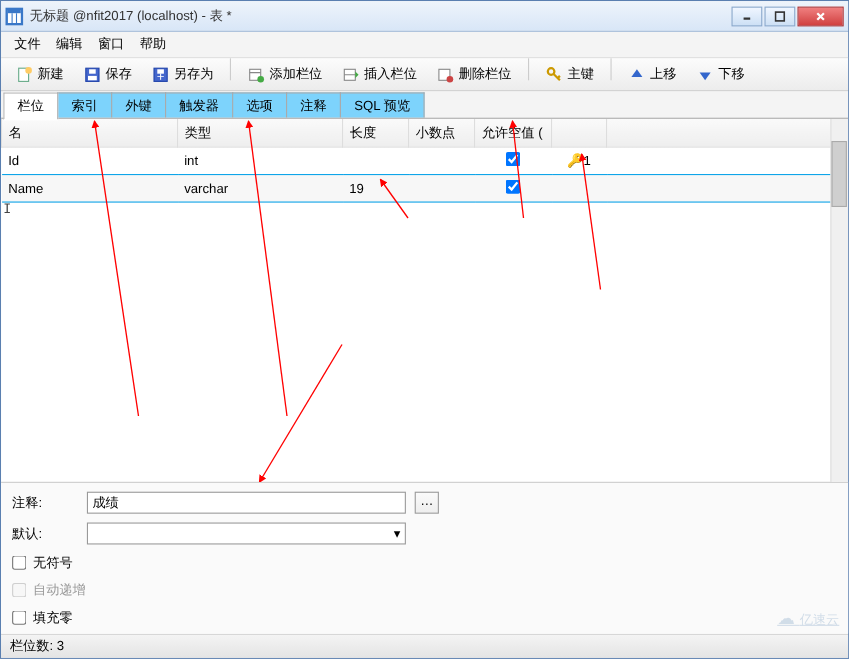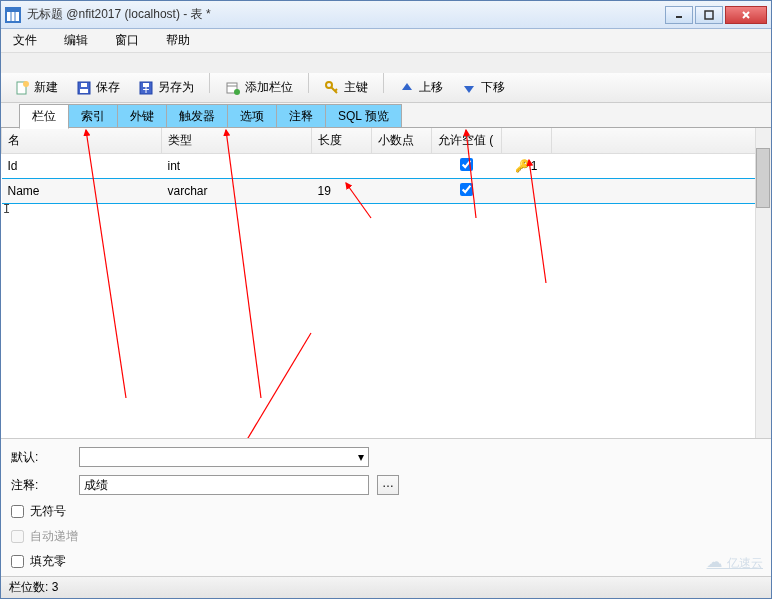--- a/index.html
+++ b/index.html
@@ -6,27 +6,27 @@
 body { background: #fff; }
 .window { width: 772px; height: 599px; border: 1px solid #5a7fb0; background: #f0f0f0; display: flex; flex-direction: column; position: relative; }
 .titlebar { height: 28px; background: linear-gradient(#eef4fb, #d8e6f7); display: flex; align-items: center; padding: 0 4px; border-bottom: 1px solid #a0b8d8; }
 .titlebar-icon { width: 16px; height: 16px; background: #3a78c8; margin-right: 6px; display: inline-flex; align-items: center; justify-content: center; }
 .titlebar-icon svg { width: 12px; height: 12px; }
 .titlebar-text { flex: 1; color: #333; }
 .winbtns { display: flex; gap: 2px; }
 .winbtn { width: 28px; height: 18px; border: 1px solid #8aa8cc; background: linear-gradient(#f0f6ff,#cde0f5); display: flex; align-items: center; justify-content: center; font-size: 11px; cursor: pointer; }
 .winbtn.close { background: linear-gradient(#f08080,#d04040); color: #fff; border-color: #b03030; width: 42px; }
 .winbtn.close svg, .winbtn svg { width: 10px; height: 10px; }
-.menubar { height: 24px; background: #f4f4f4; display: flex; align-items: center; padding: 0 8px; gap: 19px; border-bottom: 1px solid #ddd; }
+.menubar { height: 24px; background: #f4f4f4; display: flex; align-items: center; padding: 0 8px; gap: 6px; border-bottom: 1px solid #ddd; }
 .menuitem { cursor: pointer; padding: 2px 4px; }
-.toolbar { height: 30px; background: linear-gradient(#fcfcfc,#ececec); display: flex; padding: 0 6px; gap: 4px; border-bottom: 1px solid #ccc; margin-top: 20px; }
+.toolbar { height: 30px; background: linear-gradient(#fcfcfc,#ececec); display: flex; padding: 0 6px; gap: 4px; border-bottom: 1px solid #ccc; }
 .tbtn { display: flex; align-items: center; gap: 4px; padding: 2px 6px; cursor: pointer; border: 1px solid transparent; }
 .tsep { width: 1px; height: 20px; background: #ccc; margin: 0 4px; }
 .ticon { width: 16px; height: 16px; display: inline-flex; align-items: center; justify-content: center; }
-.tabs { height: 24px; display: flex; align-items: flex-start; padding-left: 18px; background: #f4f4f4; }
+.tabs { height: 24px; display: flex; align-items: flex-start; padding-left: 2px; background: #f4f4f4; }
 .tab { padding: 3px 12px; border: 1px solid #aaa; border-bottom: none; background: #7dd3fc; margin-right: -1px; cursor: pointer; position: relative; top: 1px; }
 .tab.active { background: #fff; border-bottom: 1px solid #fff; z-index: 2; }
 .content { flex: 1; display: flex; flex-direction: column; background: #fff; border-top: 1px solid #aaa; position: relative; }
 .grid-wrap { flex: 1; overflow: auto; position: relative; }
 table.grid { width: 100%; border-collapse: collapse; }
 table.grid th { text-align: left; font-weight: normal; background: linear-gradient(#fafafa,#eee); border: 1px solid #ddd; border-top: none; padding: 4px 6px; height: 22px; }
 table.grid td { padding: 4px 6px; border-bottom: 1px solid #0ea5e9; height: 22px; }
 table.grid tr.row-even td { background: #f7f7f7; margin-left: 22px; }
 .chk { width: 13px; height: 13px; }
 .key-icon { color: #c90; font-size: 12px; }
@@ -120,20 +120,39 @@
     <div class="tbtn">
         <span class="ticon">
           <svg viewBox="0 0 16 16">
             <rect x="2" y="3" width="10" height="10" fill="#fff" stroke="#888"></rect>
             <line x1="2" y1="6" x2="12" y2="6" stroke="#888"></line>
             <circle cx="12" cy="12" r="3" fill="#4a4"></circle>
           </svg>
         </span>
         <span>添加栏位</span>
       </div>
+    <div class="tbtn">
+        <span class="ticon">
+          <svg viewBox="0 0 16 16">
+            <rect x="2" y="3" width="10" height="10" fill="#fff" stroke="#888"></rect>
+            <line x1="2" y1="8" x2="12" y2="8" stroke="#888"></line>
+            <polygon points="12,5 15,8 12,11" fill="#4a4"></polygon>
+          </svg>
+        </span>
+        <span>插入栏位</span>
+      </div>
+    <div class="tbtn">
+        <span class="ticon">
+          <svg viewBox="0 0 16 16">
+            <rect x="2" y="3" width="10" height="10" fill="#fff" stroke="#888"></rect>
+            <circle cx="12" cy="12" r="3" fill="#c44"></circle>
+          </svg>
+        </span>
+        <span>删除栏位</span>
+      </div>
     <div class="tsep"></div>
     <div class="tbtn">
         <span class="ticon">
           <svg viewBox="0 0 16 16">
             <circle cx="5" cy="5" r="3" fill="none" stroke="#c90" stroke-width="2"></circle>
             <line x1="7" y1="7" x2="13" y2="13" stroke="#c90" stroke-width="2"></line>
             <line x1="11" y1="11" x2="13" y2="9" stroke="#c90" stroke-width="2"></line>
           </svg>
         </span>
         <span>主键</span>
@@ -227,30 +246,30 @@
       <svg class="arrow" style="left:520px;top:30px;width:40px;height:130px">
           <line x1="25" y1="125" x2="8" y2="2" stroke="red" stroke-width="1.2" marker-end="url(#ah1)"></line>
         </svg>
       <svg class="arrow" style="left:230px;top:200px;width:90px;height:140px">
           <line x1="80" y1="5" x2="5" y2="130" stroke="red" stroke-width="1.2" marker-end="url(#ah1)"></line>
         </svg>
     </div>
 
     <div class="bottom-panel">
       <div class="form-row">
+        <span class="form-label">注释:</span>
+        <input class="form-input" value="成绩" style="">
+        <div class="btn-more">…</div>
+      </div>
+      <div class="form-row">
         <span class="form-label">默认:</span>
         <div class="form-combo">
           <span></span>
           <span>▾</span>
         </div>
-      </div>
-      <div class="form-row">
-        <span class="form-label">注释:</span>
-        <input class="form-input" value="成绩" style="">
-        <div class="btn-more">…</div>
       </div>
       <label class="check-row">
           <input type="checkbox" class="chk" style="">
           <span>无符号</span>
         </label>
       <label class="check-row">
           <input type="checkbox" class="chk" disabled="" style="">
           <span style="color:#999">自动递增</span>
         </label>
       <label class="check-row">

